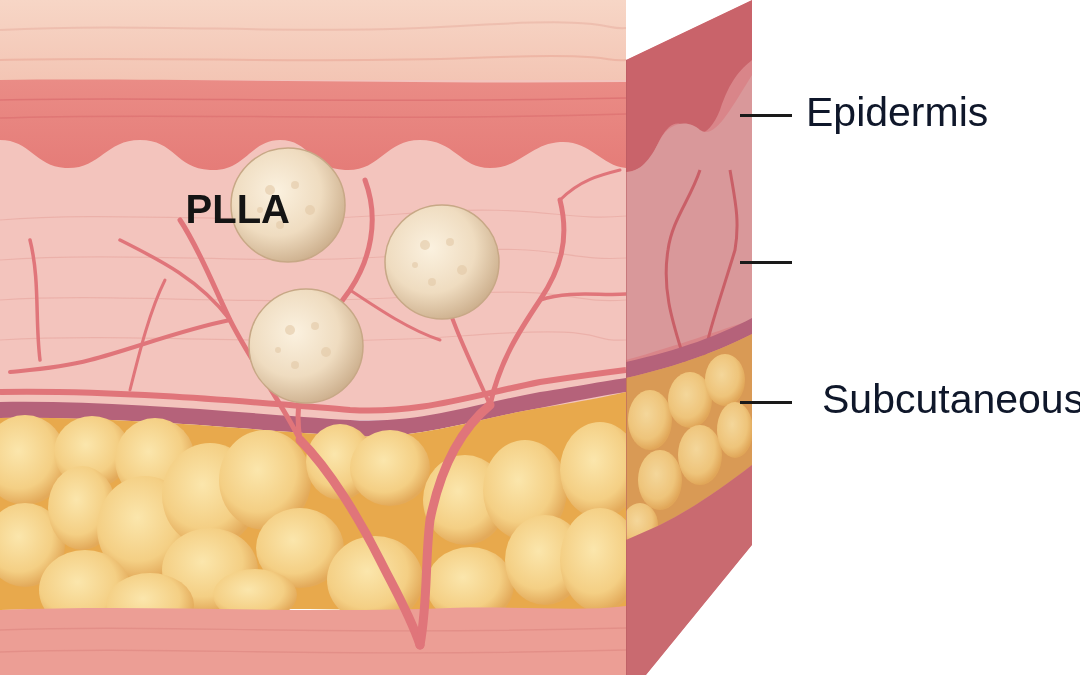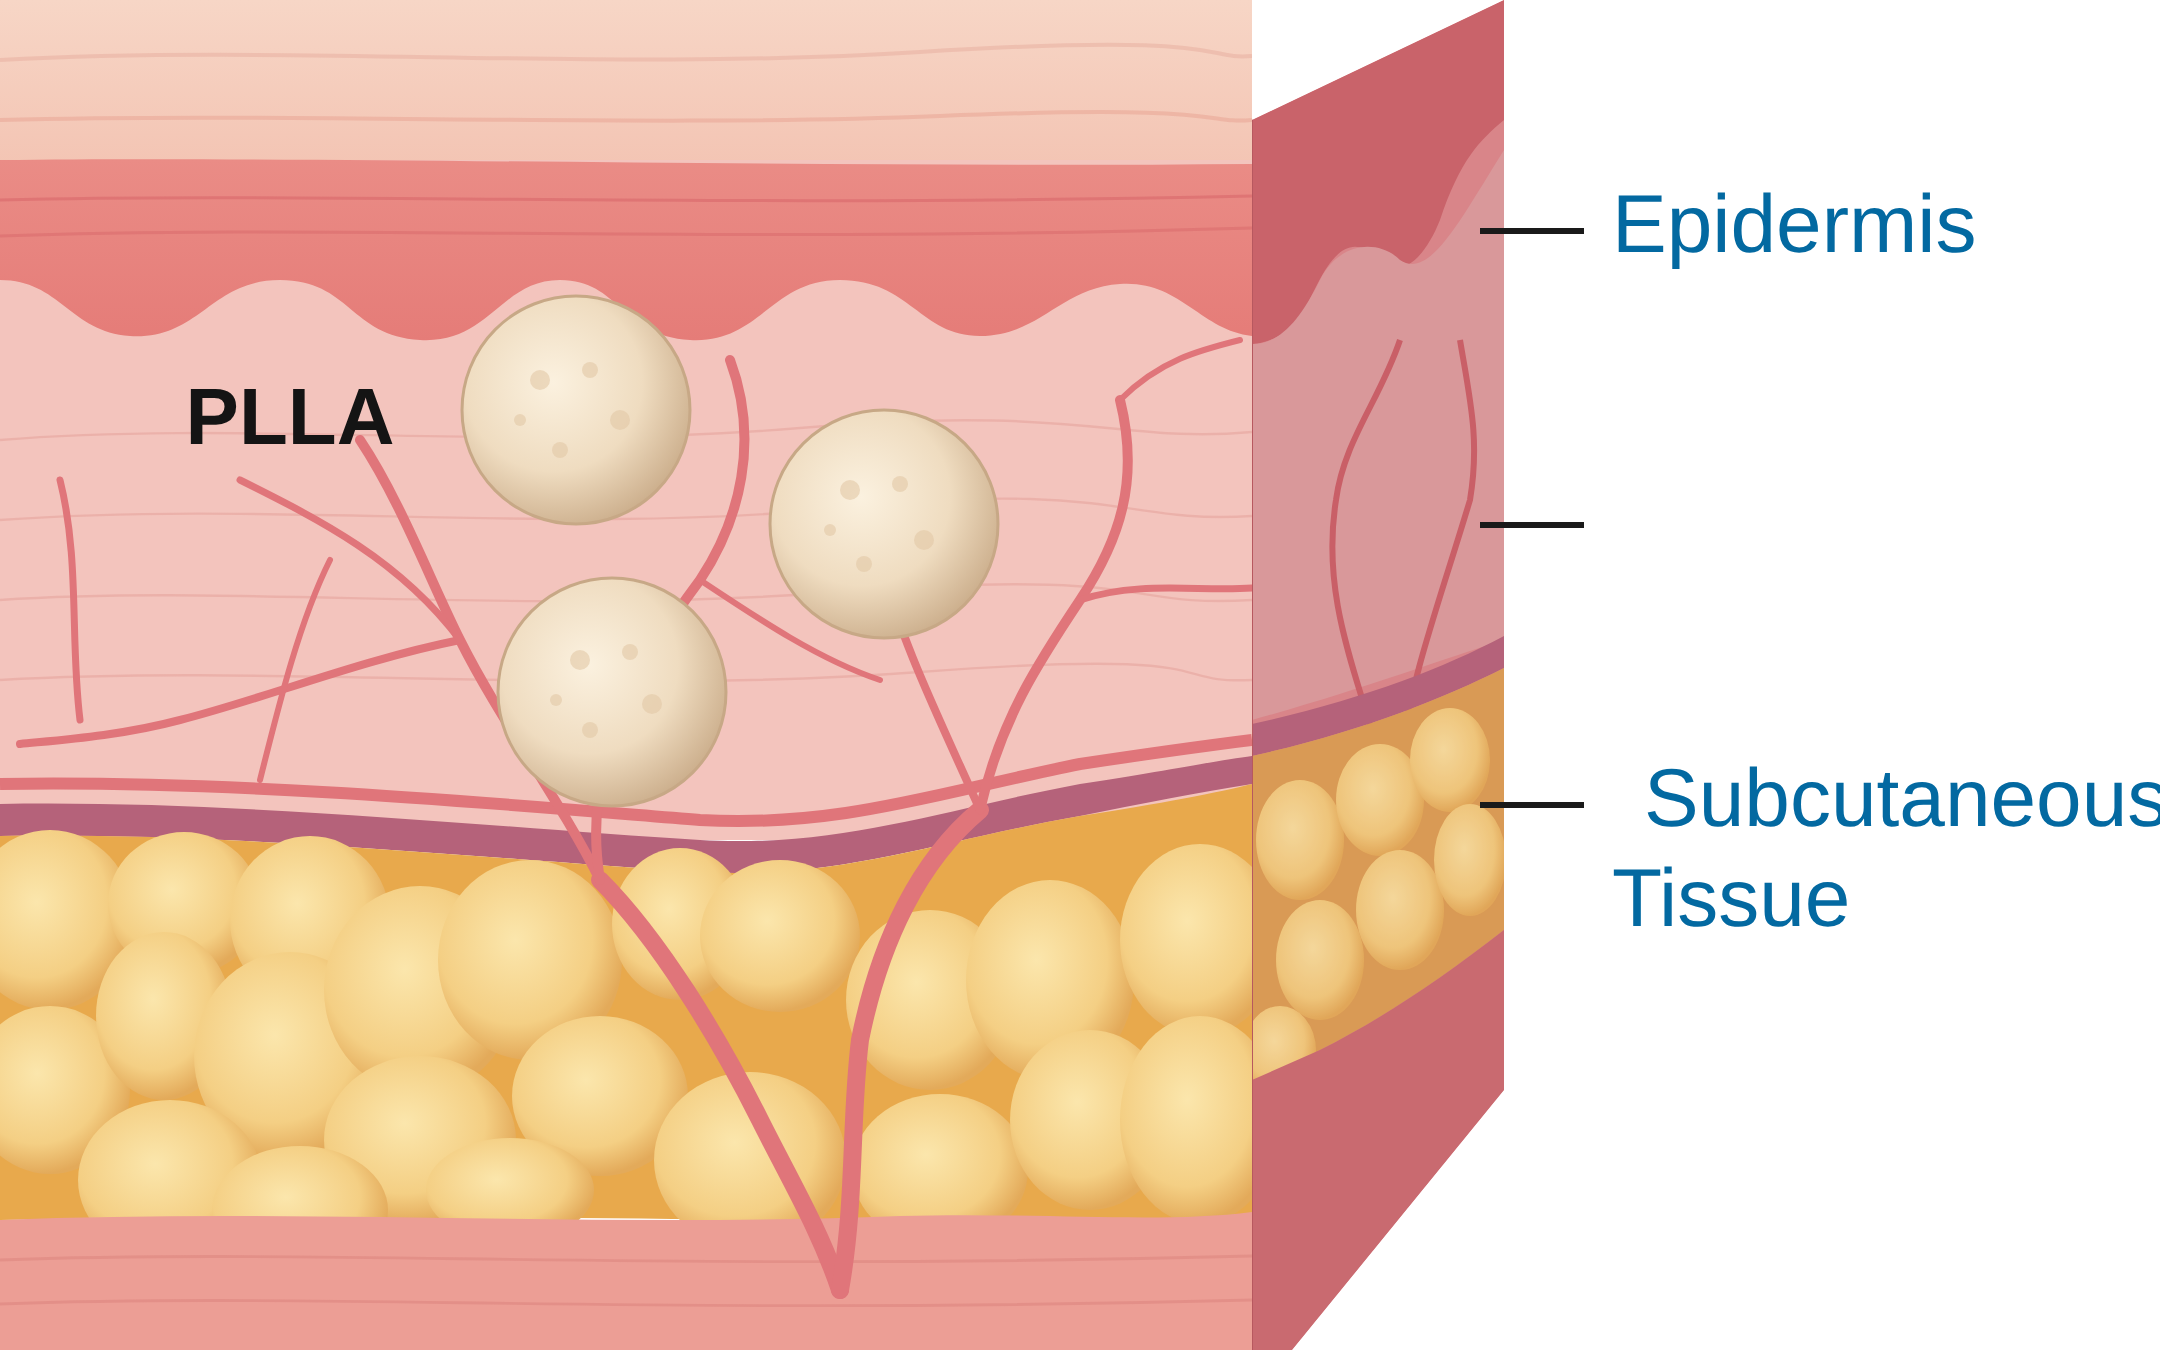--- a/index.html
+++ b/index.html
@@ -1,22 +1,22 @@
 <!DOCTYPE html>
 <html><head>
   <meta charset="utf-8">
   <style>
     html, body { margin: 0; padding: 0; background: #ffffff; }
     body { width: 1080px; height: 675px; overflow: hidden; position: relative; font-family: "Liberation Sans", sans-serif; }
     #stage { position: absolute; left: 0; top: 0; width: 1080px; height: 675px; }
     svg.art { position: absolute; left: 0; top: 0; }
-    .label { position: absolute; color: #0369a1; font-family: "Liberation Sans", sans-serif; white-space: nowrap; }
+    .label { position: absolute; color: #0f172a; font-family: "Liberation Sans", sans-serif; white-space: nowrap; }
     .layer-label { font-size: 41px; line-height: 46px; }
     .leader { position: absolute; height: 3px; background: #1a1a1a; }
-    .plla { position: absolute; left: 0; top: 186px; width: 290px; text-align: center; font-size: 40px; line-height: 46px; color: #141414; }
+    .plla { position: absolute; left: 0; top: 186px; width: 290px; text-align: right; font-size: 40px; line-height: 46px; color: #141414; }
     .plla .title { font-weight: bold; display: block; }
   </style>
 </head>
 <body>
 
 <div id="stage">
   <svg class="art" width="1080" height="675" viewBox="0 0 1080 675">
     <defs>
       <radialGradient id="sphereGrad" cx="40%" cy="38%" r="65%">
         <stop offset="0%" stop-color="#fbf1df"></stop>
@@ -171,14 +171,13 @@
     <span class="title">PLLA</span>
   </div>
 
   <div class="leader" style="left:740px; top:114px; width:52px;"></div>
   <div class="label layer-label" style="left:806px; top:89px;">Epidermis</div>
 
   <div class="leader" style="left:740px; top:261px; width:52px;"></div>
 
   <div class="leader" style="left:740px; top:401px; width:52px;"></div>
   <div class="label layer-label" style="left:806px; top:376px;margin-left:16px;">Subcutaneous</div>
-  <div class="label layer-label" style="left:806px; top:426px;">Tissue</div>
 </div>
 
 </body></html>

